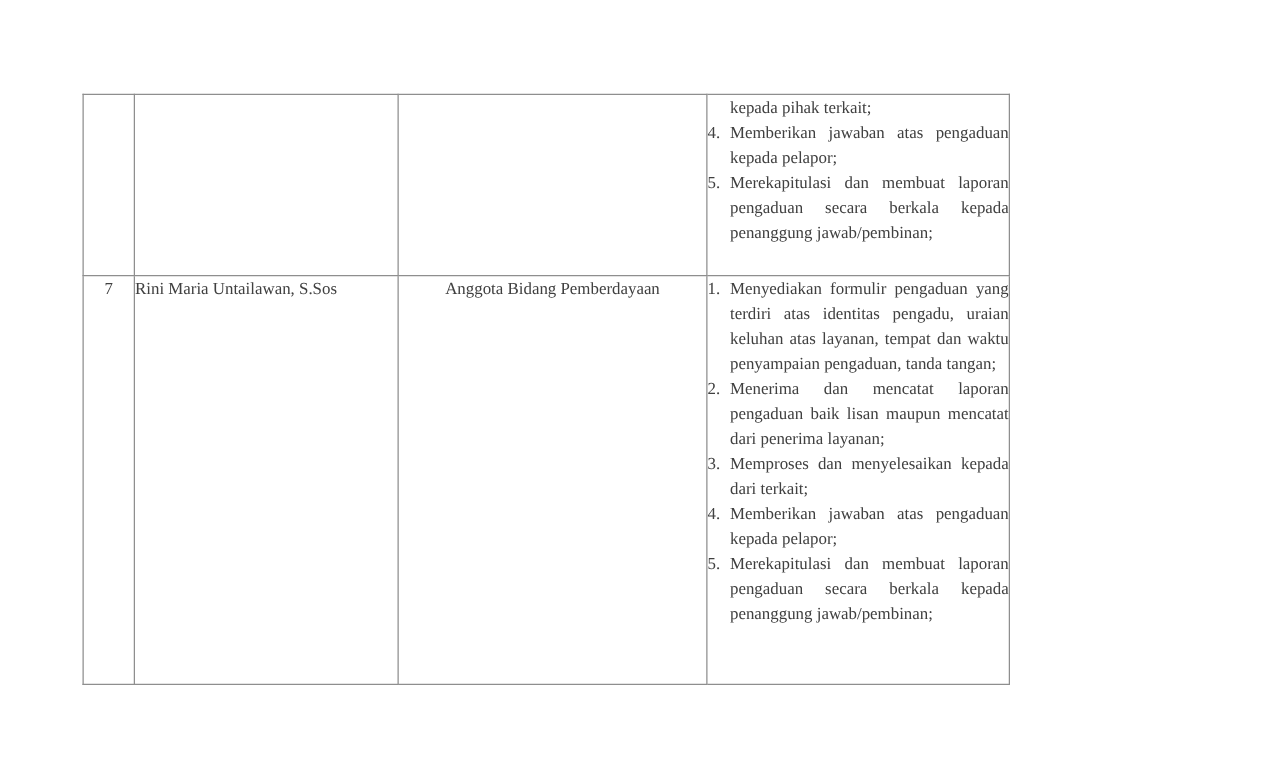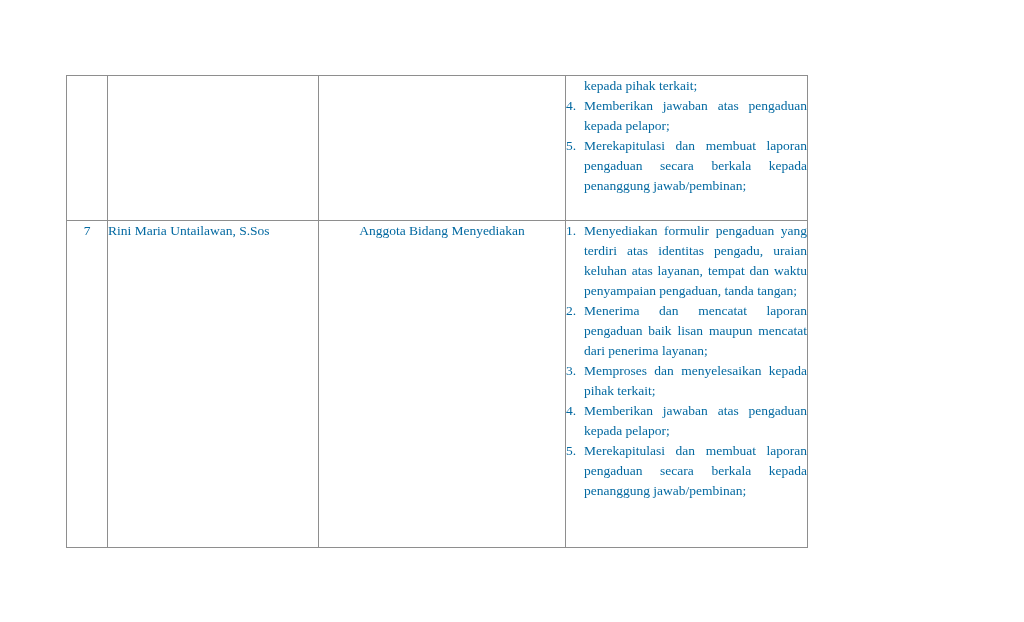--- a/index.html
+++ b/index.html
@@ -20,21 +20,21 @@
     left: 66px; top: 75px;
     border-collapse: collapse;
     table-layout: fixed;
     width: 741px;
   }
   table.doc-table td {
     border: 1px solid #8e8e8e;
     vertical-align: top;
     font-size: 13.5px;
     line-height: 20px;
-    color: #0369a1;
+    color: #404040;
     padding: 0;
     overflow: hidden;
   }
   tr.row-partial { height: 145px; }
   tr.row-full    { height: 327px; }
   td.cell-no   { text-align: center; padding-top: 2px; }
   td.cell-name { padding: 2px 4px 0 9px; margin-top: 32px; }
   td.cell-pos  { text-align: center; padding-top: 2px; }
   td.cell-duties { padding: 2px 6px 0 21px; }
   .duty-cont {
@@ -69,33 +69,33 @@
           </div>
           <div class="duty-item">
             <span class="duty-num">5.</span>
             <span class="duty-text">Merekapitulasi dan membuat laporan pengaduan secara berkala kepada penanggung jawab/pembinan;</span>
           </div>
         </td>
       </tr>
       <tr class="row-full">
         <td class="cell-no">7</td>
         <td class="cell-name">Rini Maria Untailawan, S.Sos</td>
-        <td class="cell-pos">Anggota Bidang Menyediakan</td>
+        <td class="cell-pos">Anggota Bidang Pemberdayaan</td>
         <td class="cell-duties">
           <div class="duty-item">
             <span class="duty-num">1.</span>
             <span class="duty-text">Menyediakan formulir pengaduan yang terdiri atas identitas pengadu, uraian keluhan atas layanan, tempat dan waktu penyampaian pengaduan, tanda tangan;</span>
           </div>
           <div class="duty-item">
             <span class="duty-num">2.</span>
             <span class="duty-text">Menerima dan mencatat laporan pengaduan baik lisan maupun mencatat dari penerima layanan;</span>
           </div>
           <div class="duty-item">
             <span class="duty-num">3.</span>
-            <span class="duty-text">Memproses dan menyelesaikan kepada pihak terkait;</span>
+            <span class="duty-text">Memproses dan menyelesaikan kepada dari terkait;</span>
           </div>
           <div class="duty-item">
             <span class="duty-num">4.</span>
             <span class="duty-text">Memberikan jawaban atas pengaduan kepada pelapor;</span>
           </div>
           <div class="duty-item">
             <span class="duty-num">5.</span>
             <span class="duty-text">Merekapitulasi dan membuat laporan pengaduan secara berkala kepada penanggung jawab/pembinan;</span>
           </div>
         </td>

